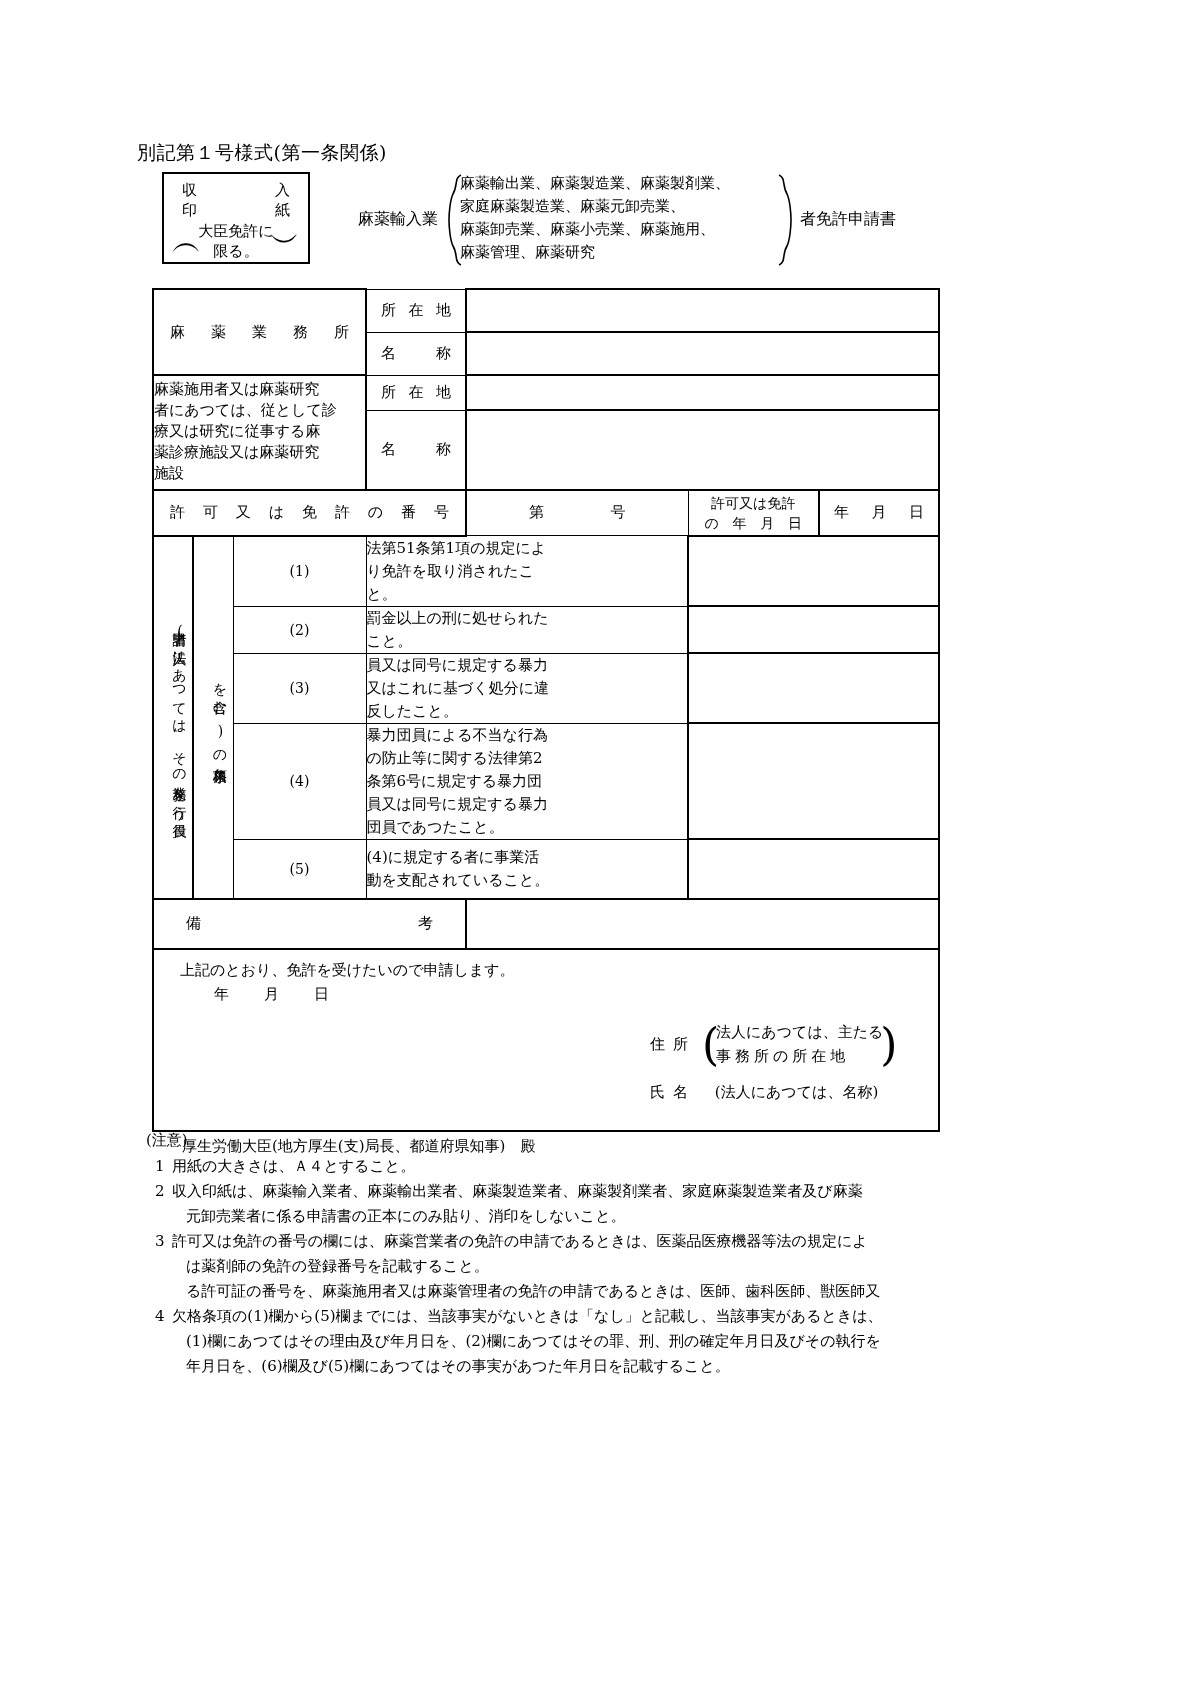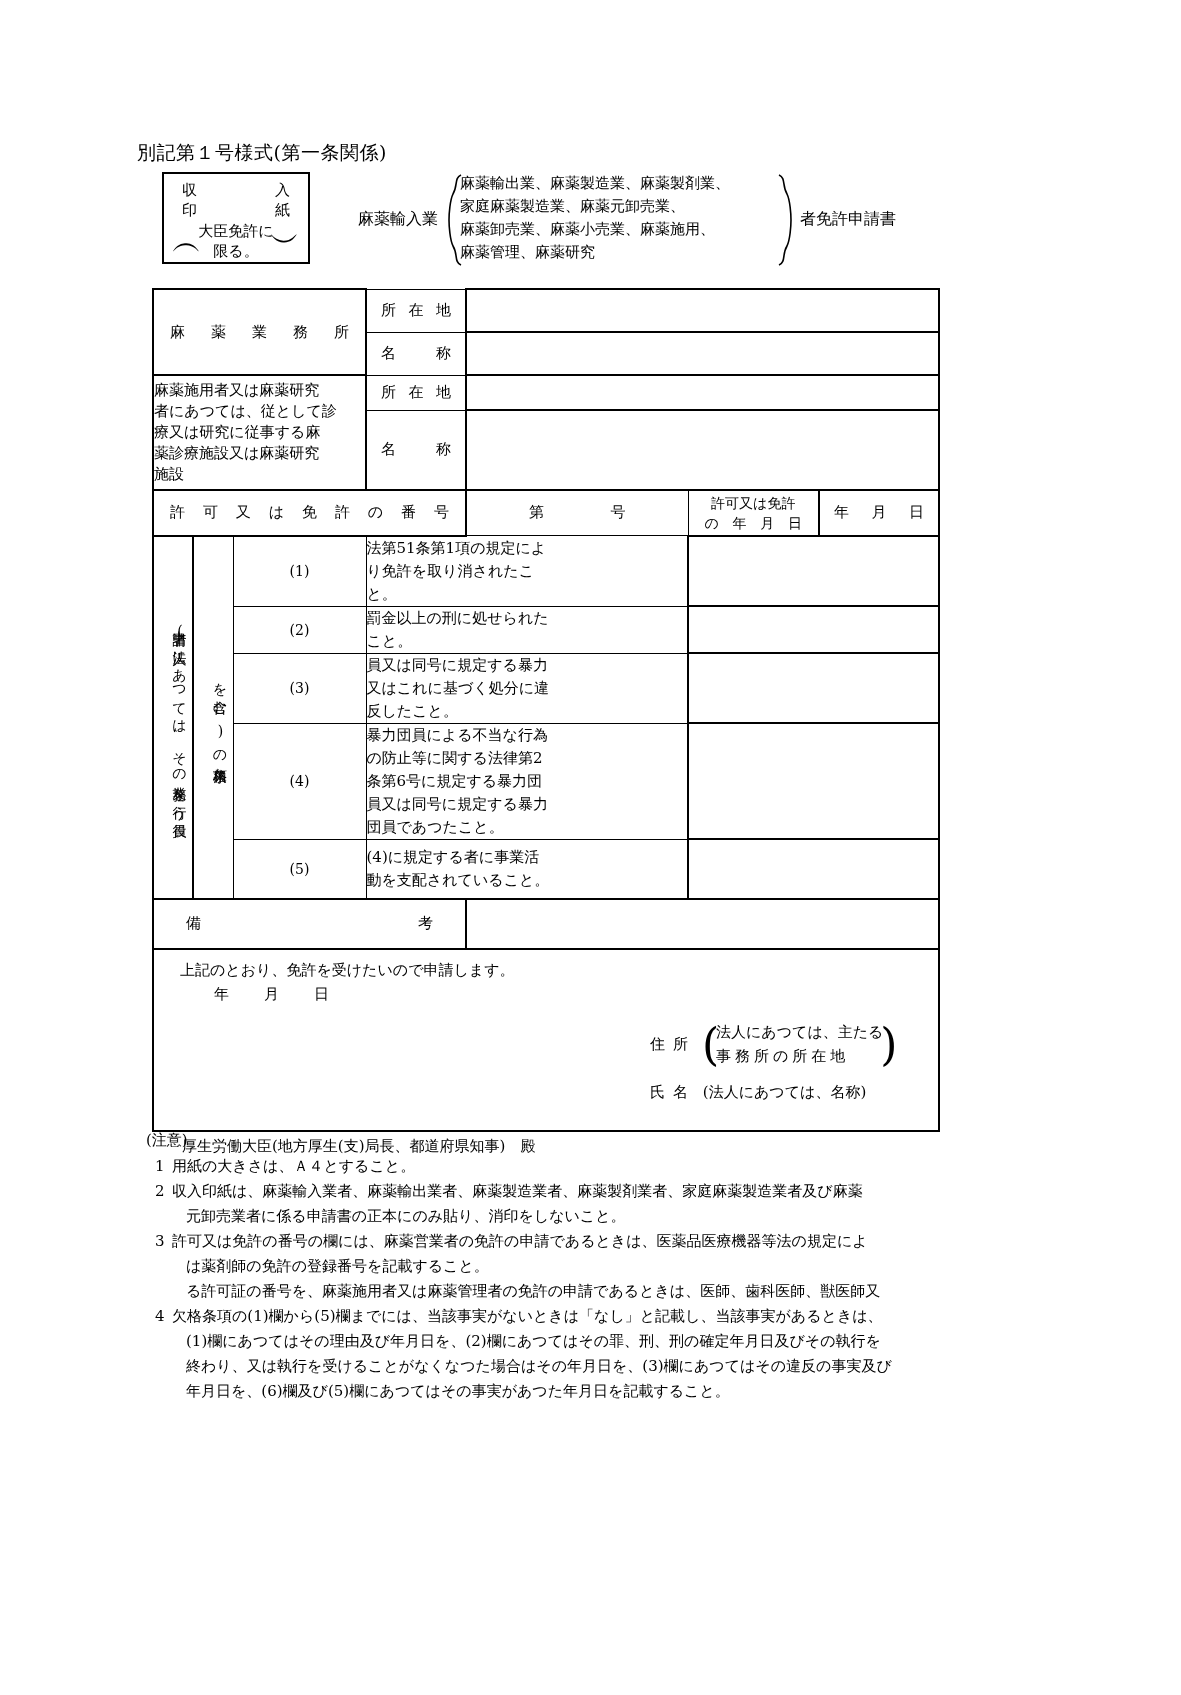--- a/index.html
+++ b/index.html
@@ -141,20 +141,21 @@
     padding: 0 14px;
     white-space: nowrap;
   }
   .center { text-align: center; }
   .blank-cell { background: #fff; }
 
   .multiline-lbl {
     padding: 7px 8px 7px 10px;
     line-height: 21px;
     font-size: 15px;
+    font-family: Liberation Mono, monospace;
   }
 
   
   .vert-wrap {
     height: 100%;
     display: flex;
     flex-direction: row-reverse;
     justify-content: flex-start;
     align-items: flex-start;
     padding: 8px 3px 8px 3px;
@@ -490,21 +491,21 @@
               <span class="pk pk-r">)</span>
               <span class="ps-inner">
                 <span style="display:block">法人にあつては、主たる</span>
                 <span style="display:block;letter-spacing:4px">事務所の所在地</span>
               </span>
             </span>
           </div>
 
           <div class="name-row">
             <span class="name-lbl">氏名</span>
-            <span style="margin-left:2px">(法人にあつては、名称)</span>
+            <span style="margin-left:14px">(法人にあつては、名称)</span>
           </div>
 
           <div class="addressee">厚生労働大臣(地方厚生(支)局長、都道府県知事)　殿</div>
         </div>
       </td>
     </tr>
   </tbody>
     </table>
 
   <div class="notes">
@@ -532,19 +533,18 @@
         <span class="cont">は薬剤師の免許の登録番号を記載すること。</span>
         <span class="cont">る許可証の番号を、麻薬施用者又は麻薬管理者の免許の申請であるときは、医師、歯科医師、獣医師又</span>
       </div>
     </div>
 
     <div class="note-item">
       <div class="note-no">4</div>
       <div class="note-body">
         <span class="cont0">欠格条項の(1)欄から(5)欄までには、当該事実がないときは「なし」と記載し、当該事実があるときは、</span>
         <span class="cont">(1)欄にあつてはその理由及び年月日を、(2)欄にあつてはその罪、刑、刑の確定年月日及びその執行を</span>
-        <span class="cont">終わり、又は執行を受けることがなくなつた場合はその年月日を、(3)欄にあつてはその違反の事実及び</span>
         <span class="cont">年月日を、(6)欄及び(5)欄にあつてはその事実があつた年月日を記載すること。</span>
       </div>
     </div>
   </div>
 
 </div>
 
 </body></html>

